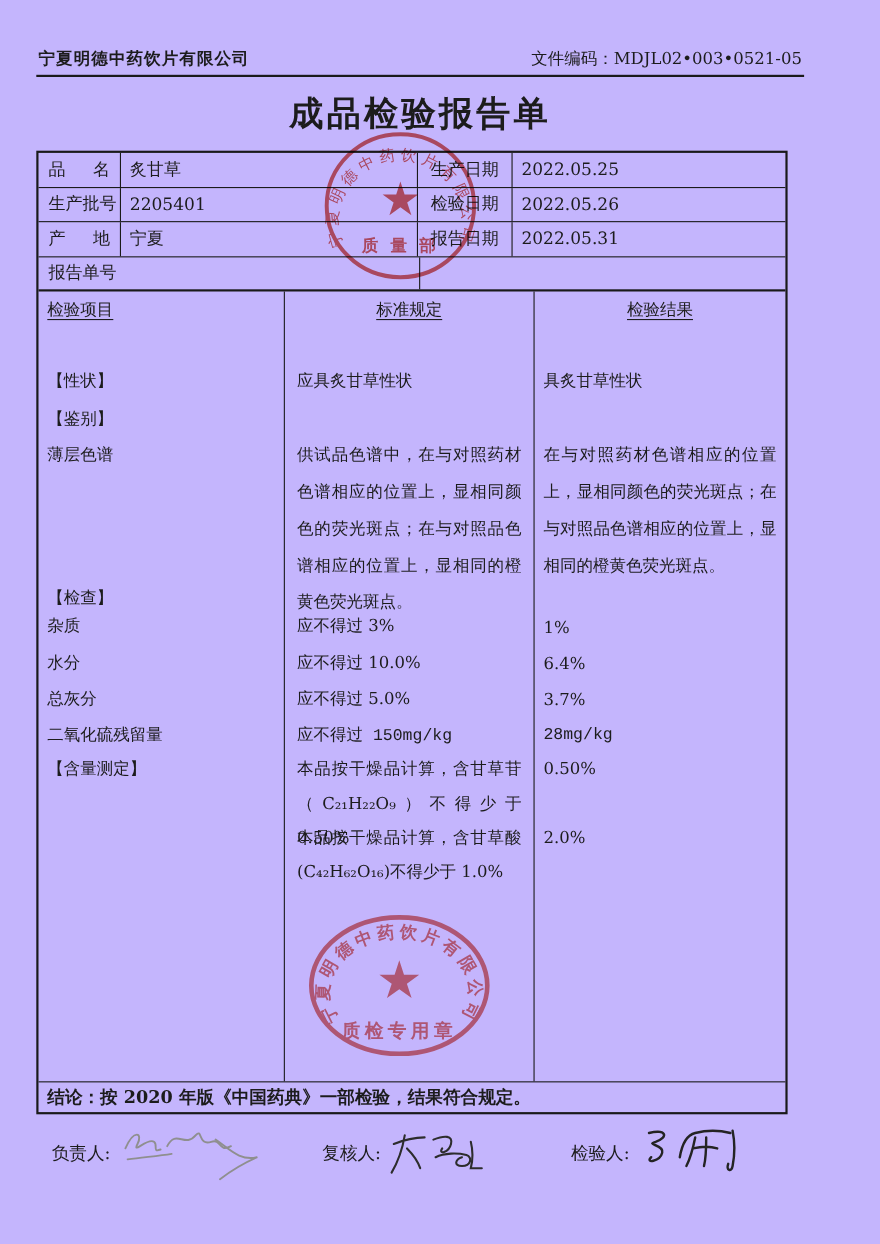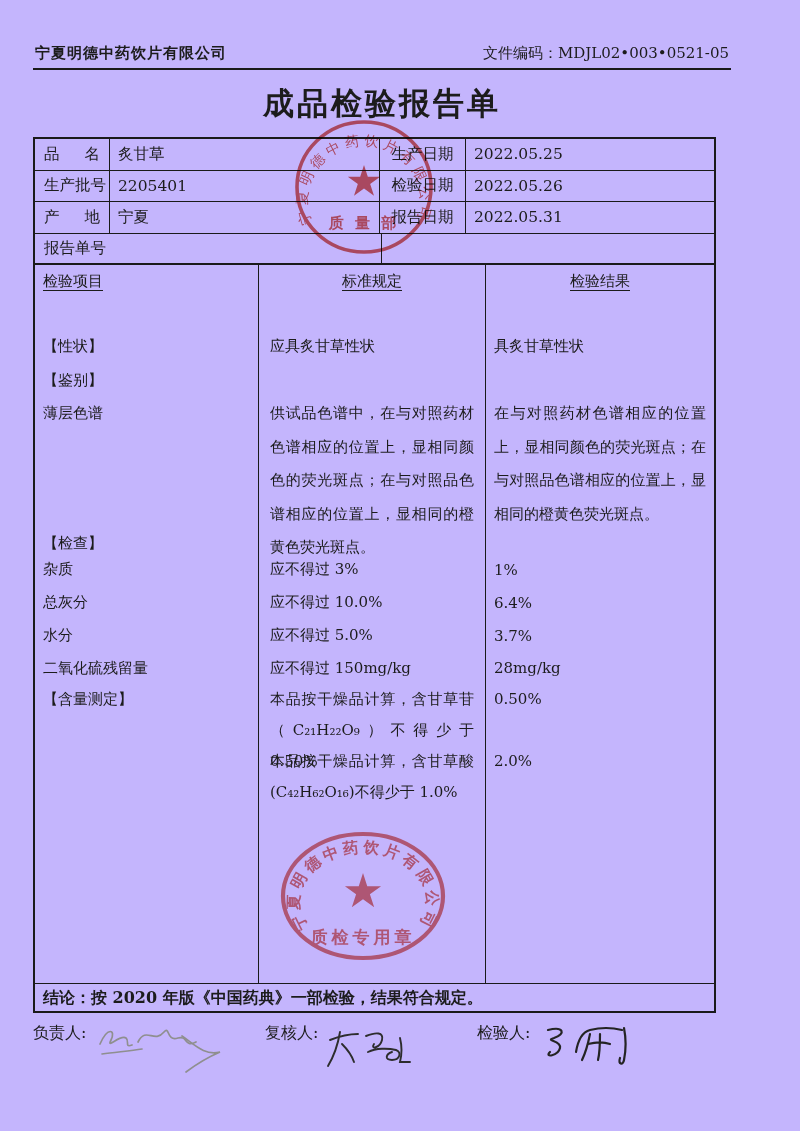--- a/index.html
+++ b/index.html
@@ -38,29 +38,29 @@
   .dcol-std  { width:227px; border-right:1.5px solid #1a1a1a; padding:0 11px; }
   .dcol-res  { flex:1; padding:0 8px; }
   .dh { height:64px; padding-top:7px; }
   .dh .u { text-decoration:underline; text-underline-offset:4px; }
   .dh.center { text-align:center; }
   .h34 { height:34px; display:flex; align-items:center; }
   .h130 { height:130px; line-height:33.5px; text-align:justify; }
   .h130.plain { text-align:justify; }
   .h26 { height:26px; display:flex; align-items:flex-end; }
   .h33 { height:33px; display:flex; align-items:center; }
-  .h32 { height:32px; display:flex; align-items:center; }
+  .h32 { height:32px; display:flex; align-items:center;font-family:Liberation Mono, monospace; }
   .h62 { height:62px; line-height:31px; text-align:justify; }
   .h62.top { text-align:left; }
 
   
   .conclusion { height:30px; border-top:0.5px solid #1a1a1a; display:flex; align-items:center;
                 padding-left:8px; font-size:16px; font-weight:600; }
   .sign-row { position:absolute; left:33px; top:1018px; width:698px; display:flex; font-size:16px; }
-  .sign-group { display:flex; align-items:flex-start; }
+  .sign-group { display:flex; align-items:center;margin-left:14px; }
   .sg1 { width:232px; } .sg2 { width:212px; } .sg3 { flex:1; }
   .sign-label { padding-top:5px; white-space:nowrap; }
   .sig-svg { margin-top:0; }
 
   
   .stamp { position:absolute; mix-blend-mode:multiply; pointer-events:none; }
   .stamp-top { left:279px; top:102px; opacity:0.88; }
   .stamp-bottom { left:272px; top:820px; opacity:0.9; }
 </style>
 </head>
@@ -108,22 +108,22 @@
 
     <div class="detail">
 
       <div class="dcol dcol-item">
         <div class="dh"><span class="u">检验项目</span></div>
         <div class="h34">【性状】</div>
         <div class="h34">【鉴别】</div>
         <div class="h130 plain" style="text-align:left;">薄层色谱</div>
         <div class="h26">【检查】</div>
         <div class="h33">杂质</div>
+        <div class="h33">水分</div>
         <div class="h33">总灰分</div>
-        <div class="h33">水分</div>
         <div class="h32">二氧化硫残留量</div>
         <div class="h62 top">【含量测定】</div>
       </div>
 
       <div class="dcol dcol-std">
         <div class="dh center"><span class="u">标准规定</span></div>
         <div class="h34">应具炙甘草性状</div>
         <div class="h34"></div>
         <div class="h130">供试品色谱中，在与对照药材色谱相应的位置上，显相同颜色的荧光斑点；在与对照品色谱相应的位置上，显相同的橙黄色荧光斑点。</div>
         <div class="h26"></div>

